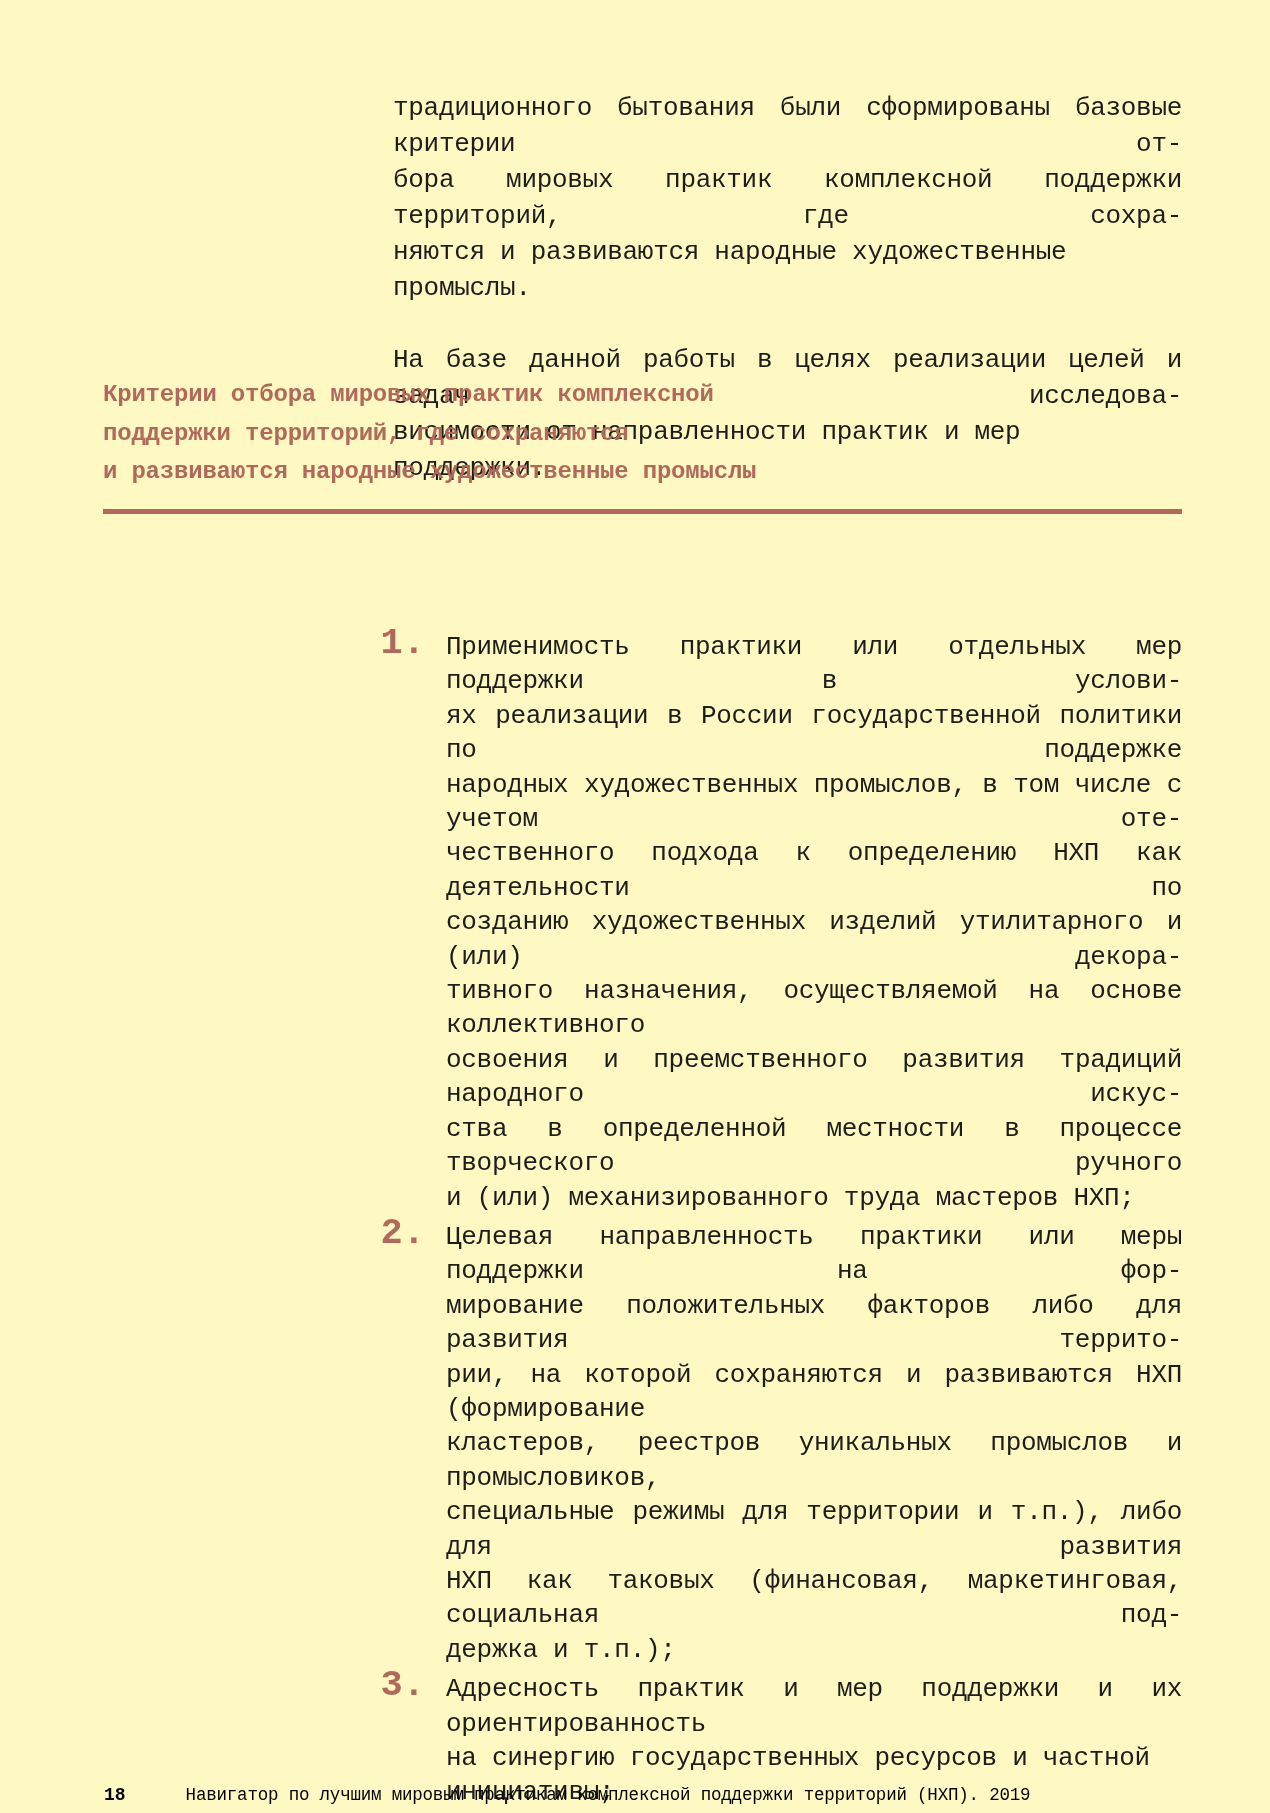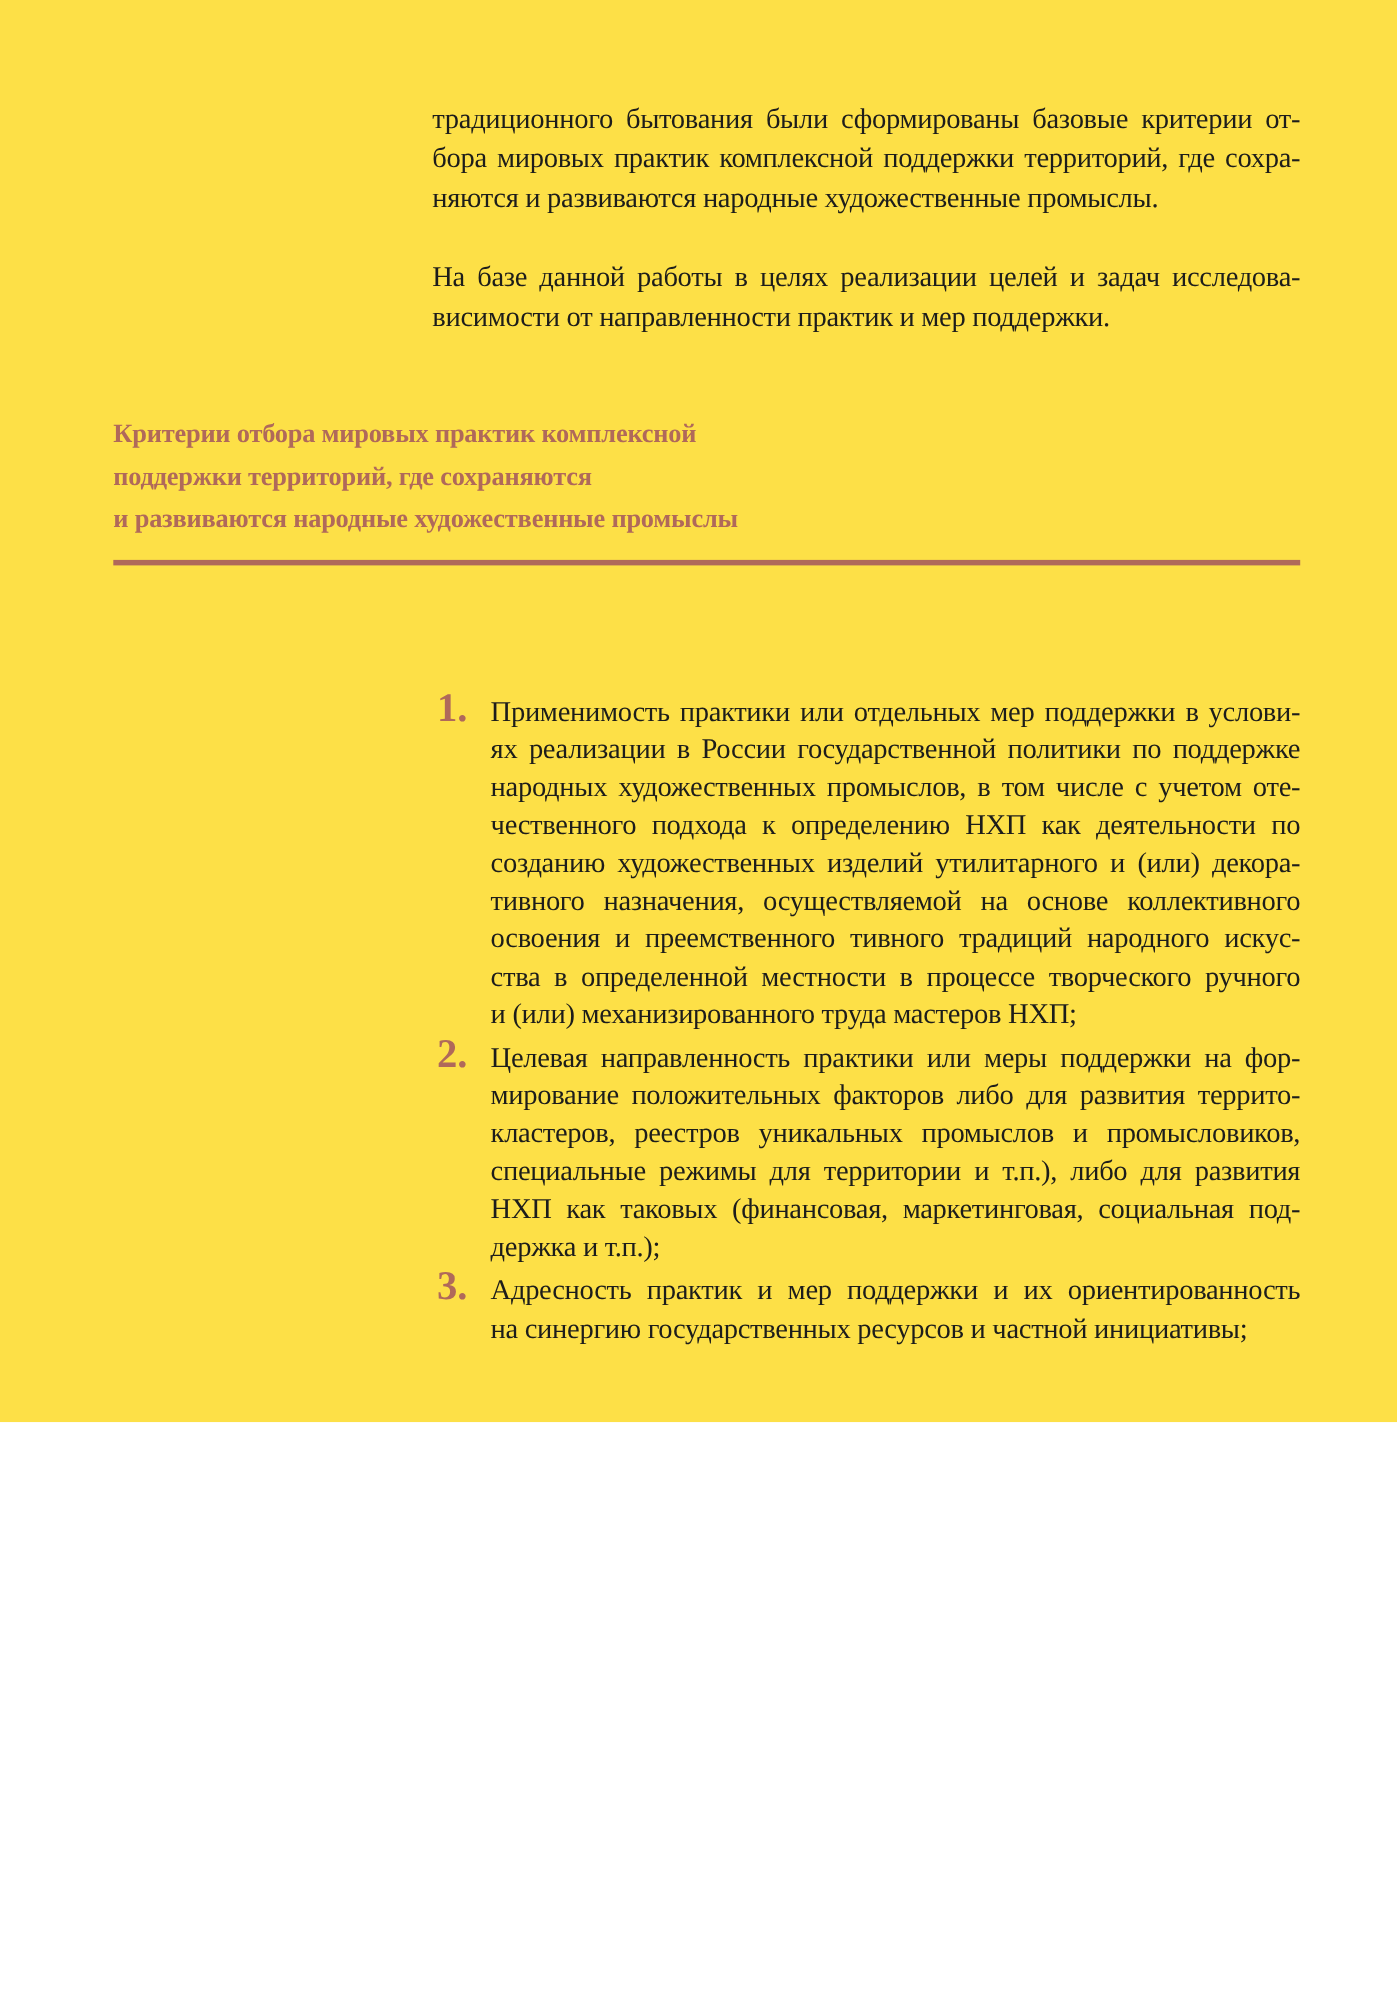--- a/index.html
+++ b/index.html
@@ -2,24 +2,24 @@
 <html lang="ru" style="--accent: #b0695a; --ink: #1d1d1b;"><head>
 <meta charset="utf-8">
 <style>
   :root{
     --accent:#b0695a;
     --ink:#1d1d1b;
   }
   html,body{margin:0;padding:0;background:#ffffff;}
   .page{
     position:relative;
-    width:1270px;height:1293px;
-    background:#fde047;
+    width:1270px;height:1813px;
+    background:#fef9c3;
     overflow:hidden;
-    font-family:Liberation Serif, serif;
+    font-family:Liberation Mono, monospace;
     color:var(--ink);
   }
   
   .intro{
     position:absolute;top:90px;left:393px;width:789px;
     font-size:26px;line-height:36px;letter-spacing:-0.3px;
   }
   .intro .para{margin:0 0 36px 0;}
   .line{display:block;}
   .jline{text-align:justify;text-align-last:justify;}
@@ -83,30 +83,31 @@
   <div class="criteria" id="criteria">
       <div class="item">
         <span class="num">1.</span>
         <div class="text">
           <div class="line jline">Применимость практики или отдельных мер поддержки в услови-</div>
           <div class="line jline">ях реализации в России государственной политики по поддержке</div>
           <div class="line jline">народных художественных промыслов, в том числе с учетом оте-</div>
           <div class="line jline">чественного подхода к определению НХП как деятельности по</div>
           <div class="line jline">созданию художественных изделий утилитарного и (или) декора-</div>
           <div class="line jline">тивного назначения, осуществляемой на основе коллективного</div>
-          <div class="line jline">освоения и преемственного тивного традиций народного искус-</div>
+          <div class="line jline">освоения и преемственного развития традиций народного искус-</div>
           <div class="line jline">ства в определенной местности в процессе творческого ручного</div>
           <div class="line">и (или) механизированного труда мастеров НХП;</div>
         </div>
       </div>
       <div class="item">
         <span class="num">2.</span>
         <div class="text">
           <div class="line jline">Целевая направленность практики или меры поддержки на фор-</div>
           <div class="line jline">мирование положительных факторов либо для развития террито-</div>
+          <div class="line jline">рии, на которой сохраняются и развиваются НХП (формирование</div>
           <div class="line jline">кластеров, реестров уникальных промыслов и промысловиков,</div>
           <div class="line jline">специальные режимы для территории и т.п.), либо для развития</div>
           <div class="line jline">НХП как таковых (финансовая, маркетинговая, социальная под-</div>
           <div class="line">держка и т.п.);</div>
         </div>
       </div>
       <div class="item">
         <span class="num">3.</span>
         <div class="text">
           <div class="line jline">Адресность практик и мер поддержки и их ориентированность</div>

